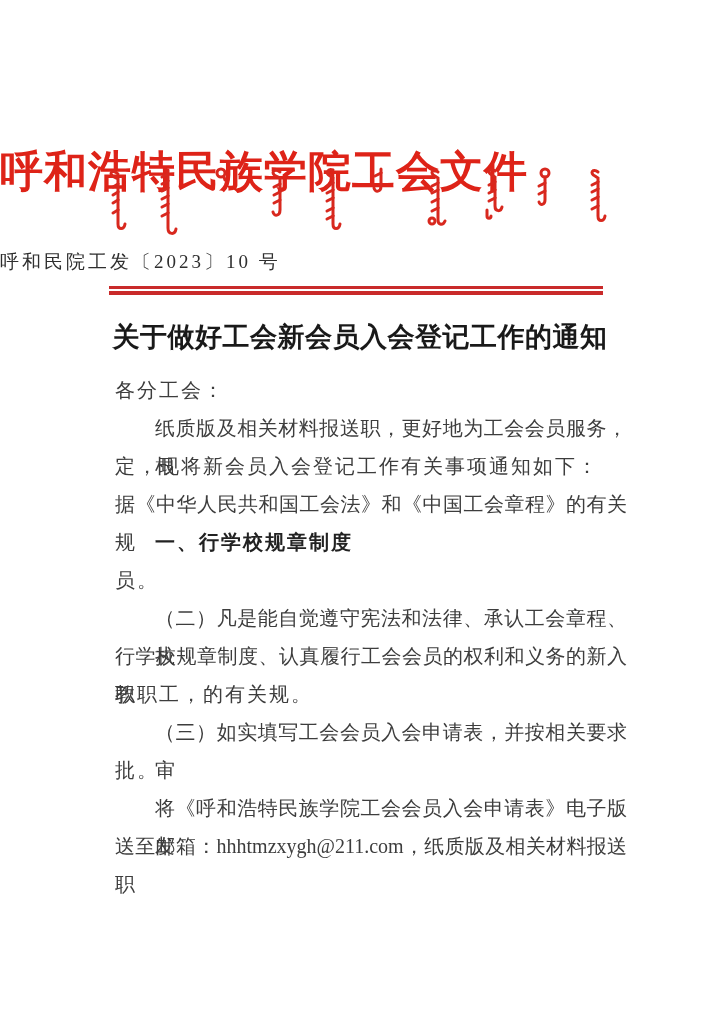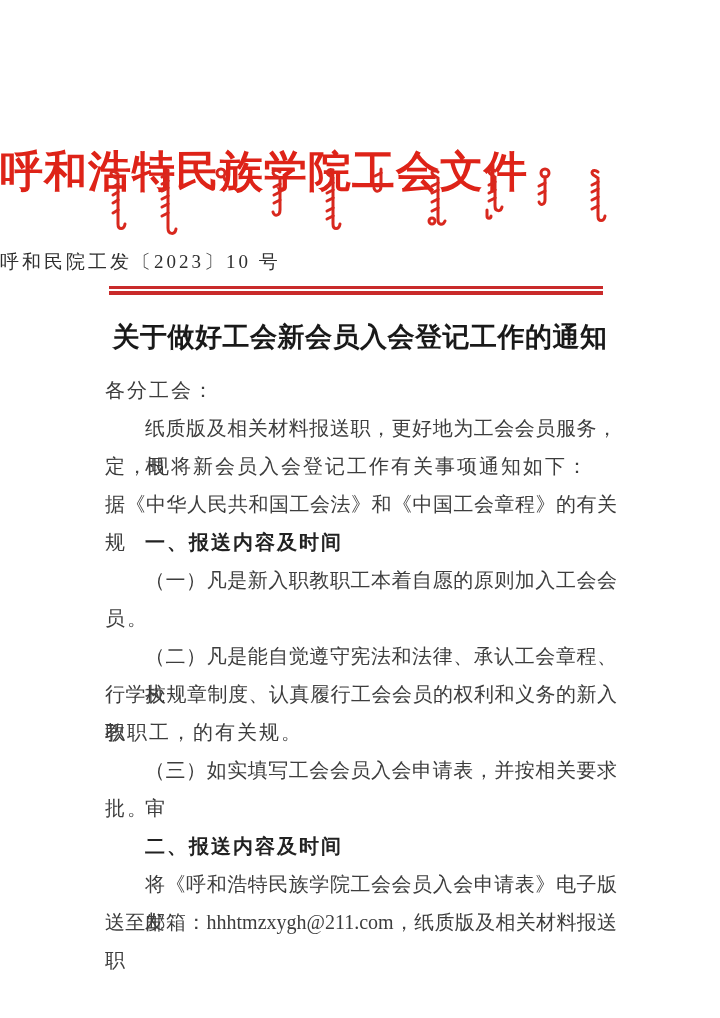--- a/index.html
+++ b/index.html
@@ -51,21 +51,21 @@
     position:absolute; top:319px; left:0; width:720px;
     text-align:center;
     font-size:27px; font-weight:bold;
     letter-spacing:0.5px;
     color:#191919;
     white-space:nowrap;
   }
 
   
   .body-block {
-    position:absolute; top:371px; left:105px; width:512px;
+    position:absolute; top:371px; left:115px; width:512px;
     font-size:20px;
     color:#3d3d3d;
   }
   .line {
     height:38px; line-height:38px;
     white-space:nowrap;
     letter-spacing:2px;
   }
   .line.justify {
     white-space:normal;
@@ -189,26 +189,24 @@
 
   <div class="red-rule"></div>
 
   <div class="doc-title">关于做好工会新会员入会登记工作的通知</div>
 
   <div class="body-block">
     <div class="line">各分工会：</div>
     <div class="line indent justify">纸质版及相关材料报送职，更好地为工会会员服务，根</div>
     <div class="line">定，现将新会员入会登记工作有关事项通知如下：</div>
     <div class="line justify">据《中华人民共和国工会法》和《中国工会章程》的有关规</div>
-    <div class="line indent heading">一、报送内容及时间</div>
-    <div class="line indent justify">（一）凡是新入职教职工本着自愿的原则加入工会会</div>
+    <div class="line indent heading">一、行学校规章制度</div>
     <div class="line">员。</div>
     <div class="line indent justify">（二）凡是能自觉遵守宪法和法律、承认工会章程、执</div>
     <div class="line justify">行学校规章制度、认真履行工会会员的权利和义务的新入职</div>
     <div class="line">教职工，的有关规。</div>
     <div class="line indent justify">（三）如实填写工会会员入会申请表，并按相关要求审</div>
     <div class="line">批。</div>
-    <div class="line indent heading">二、报送内容及时间</div>
     <div class="line indent justify">将《呼和浩特民族学院工会会员入会申请表》电子版发</div>
     <div class="line justify">送至邮箱：hhhtmzxygh@211.com，纸质版及相关材料报送职</div>
   </div>
 
 </div>
 
 </body></html>

